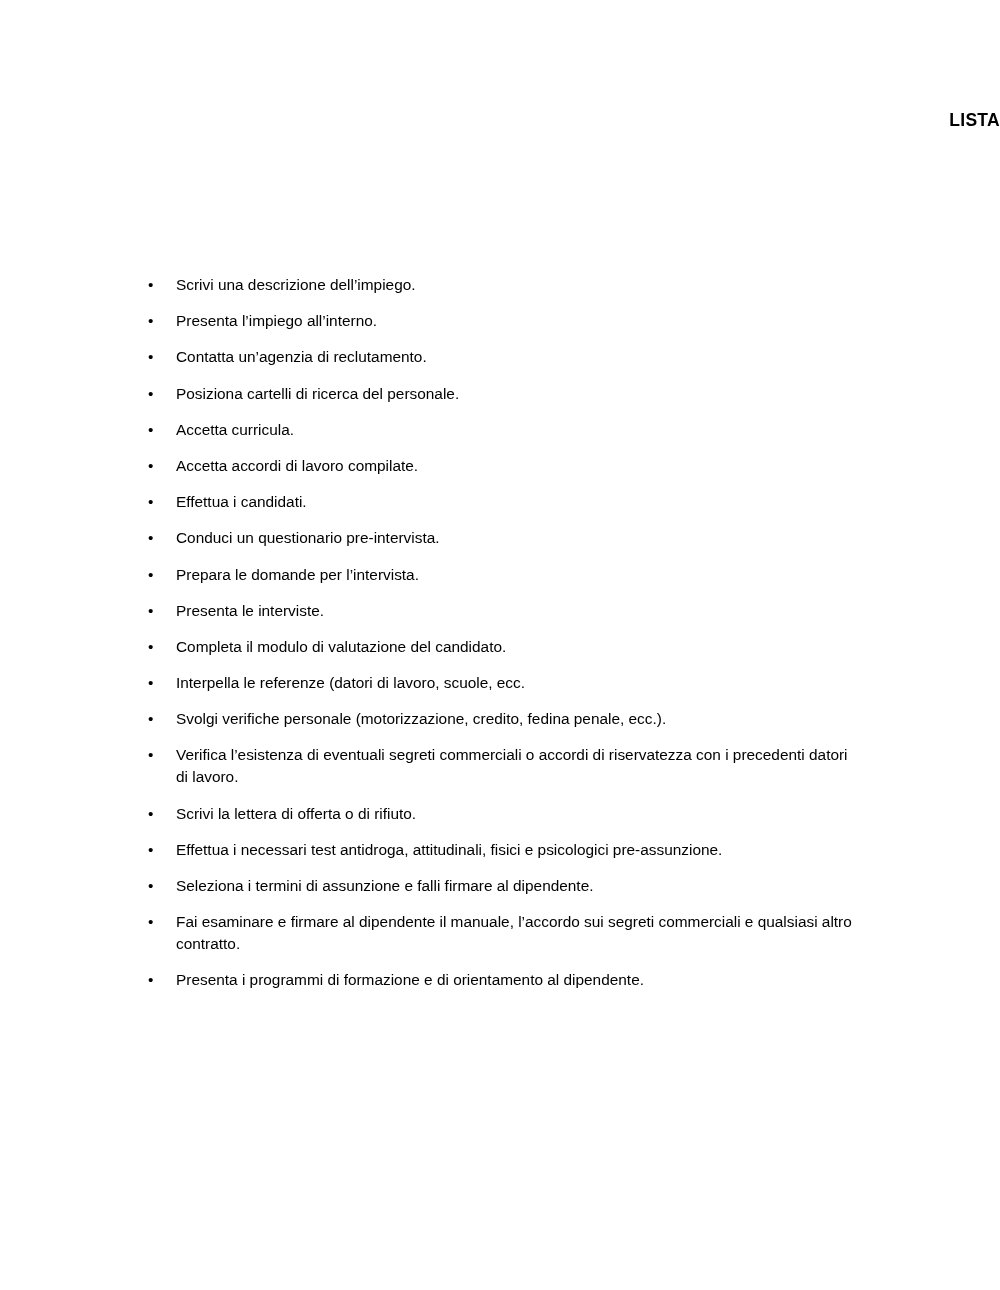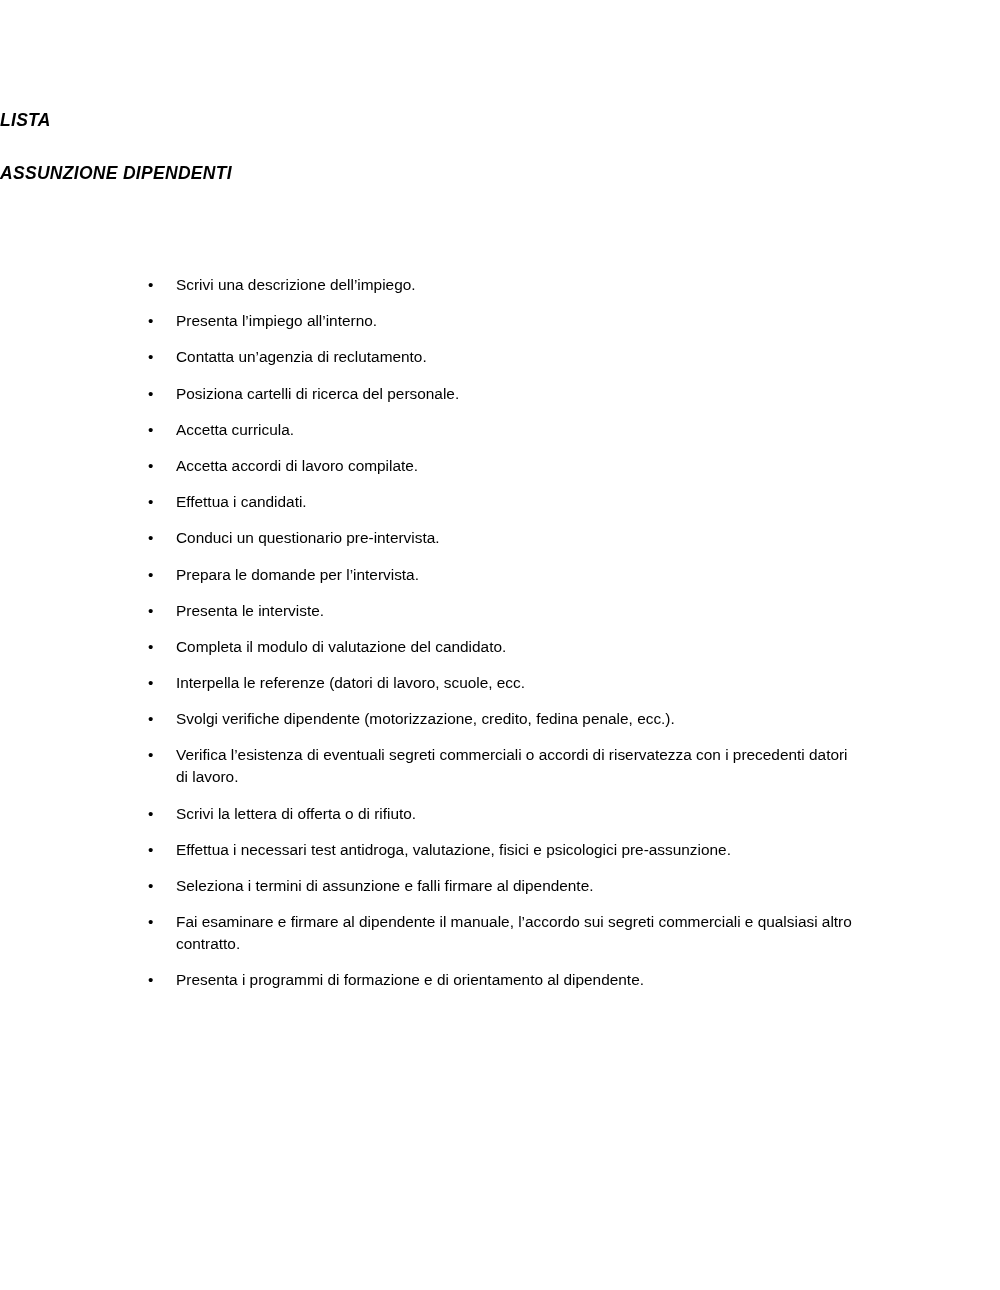--- a/index.html
+++ b/index.html
@@ -22,22 +22,21 @@
     background: #ffffff;
     overflow: hidden;
   }
 
   
   .headings {
     position: absolute;
     left: 0;
     right: 0;
     top: 112px;
-    text-align: left;
-    font-style: italic;
+    text-align: right;
   }
   .doc-title {
     font-size: 17.5px;
     font-weight: bold;
     letter-spacing: 0.3px;
     line-height: 1.0;
     margin: 0;
   }
   .doc-subtitle {
     font-size: 17.5px;
@@ -79,21 +78,20 @@
     display: block;
   }
 </style>
 </head>
 <body>
 
 <div class="page">
 
   <div class="headings">
     <h1 class="doc-title">LISTA</h1>
-    <h2 class="doc-subtitle">ASSUNZIONE DIPENDENTI</h2>
   </div>
 
   <ul class="checklist" id="checklist">
       <li>
         <span class="bullet-glyph">•</span>
         <span class="item-text">Scrivi una descrizione dell’impiego.</span>
       </li>
       <li>
         <span class="bullet-glyph">•</span>
         <span class="item-text">Presenta l’impiego all’interno.</span>
@@ -133,33 +131,33 @@
       <li>
         <span class="bullet-glyph">•</span>
         <span class="item-text">Completa il modulo di valutazione del candidato.</span>
       </li>
       <li>
         <span class="bullet-glyph">•</span>
         <span class="item-text">Interpella le referenze (datori di lavoro, scuole, ecc.</span>
       </li>
       <li>
         <span class="bullet-glyph">•</span>
-        <span class="item-text">Svolgi verifiche dipendente (motorizzazione, credito, fedina penale, ecc.).</span>
+        <span class="item-text">Svolgi verifiche personale (motorizzazione, credito, fedina penale, ecc.).</span>
       </li>
       <li>
         <span class="bullet-glyph">•</span>
         <span class="item-text">Verifica l’esistenza di eventuali segreti commerciali o accordi di riservatezza con i precedenti datori di lavoro.</span>
       </li>
       <li>
         <span class="bullet-glyph">•</span>
         <span class="item-text">Scrivi la lettera di offerta o di rifiuto.</span>
       </li>
       <li>
         <span class="bullet-glyph">•</span>
-        <span class="item-text">Effettua i necessari test antidroga, valutazione, fisici e psicologici pre-assunzione.</span>
+        <span class="item-text">Effettua i necessari test antidroga, attitudinali, fisici e psicologici pre-assunzione.</span>
       </li>
       <li>
         <span class="bullet-glyph">•</span>
         <span class="item-text">Seleziona i termini di assunzione e falli firmare al dipendente.</span>
       </li>
       <li>
         <span class="bullet-glyph">•</span>
         <span class="item-text">Fai esaminare e firmare al dipendente il manuale, l’accordo sui segreti commerciali e qualsiasi altro contratto.</span>
       </li>
       <li>

